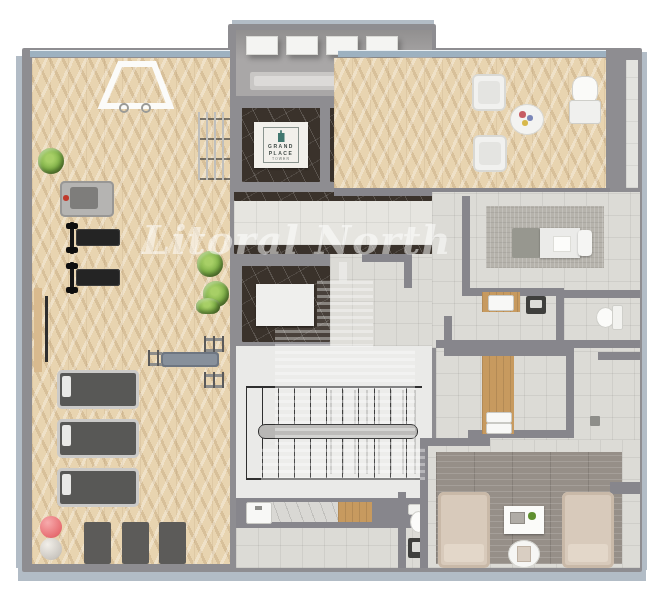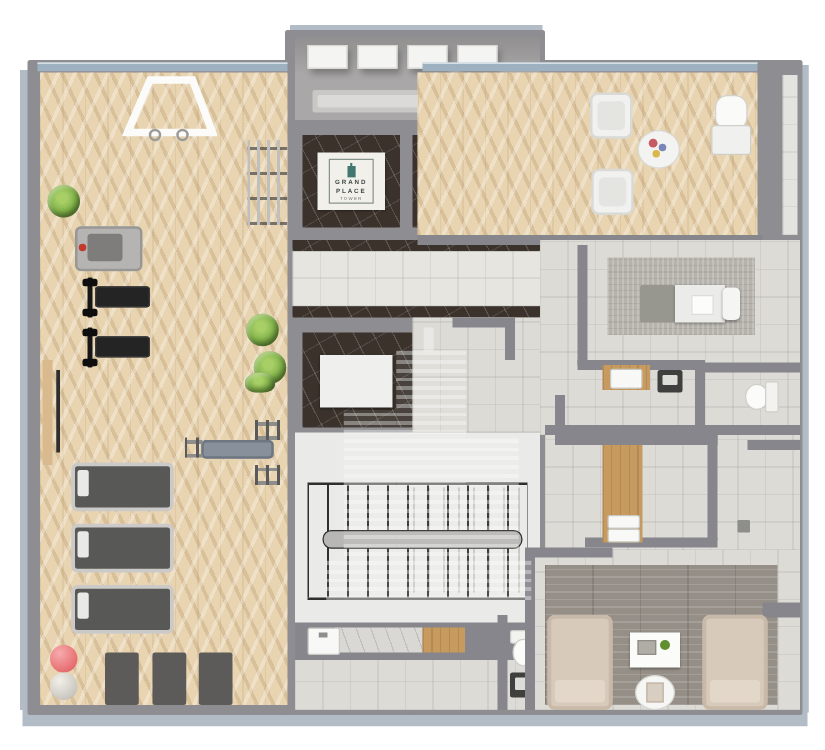--- a/index.html
+++ b/index.html
@@ -249,14 +249,15 @@
   <div class="a" style="left:508px;top:540px;width:30px;height:26px;background:#f6f6f4;border:1px solid #d7d7d2;border-radius:50%;"></div>
   <div class="a" style="left:517px;top:546px;width:12px;height:14px;background:#d9cec2;border:1px solid #bfb2a4;"></div>
 
   <div class="a" style="left:255px;top:262px;width:176px;height:222px;opacity:.42;">
     <div class="a" style="left:84px;top:0;width:8px;height:22px;background:rgba(255,255,255,.85);"></div>
     <div class="a wm-piece" style="left:62px;top:18px;width:56px;height:200px;"></div>
     <div class="a wm-piece" style="left:20px;top:66px;width:42px;height:152px;"></div>
     <div class="a wm-piece" style="left:118px;top:88px;width:42px;height:130px;"></div>
     <div class="a wm-piece" style="left:6px;top:186px;width:164px;height:32px;"></div>
   </div>
+  <div class="a wm-text" style="left:142px;top:216px;">Litoral North</div>
 
 </div>
 
 </body></html>

